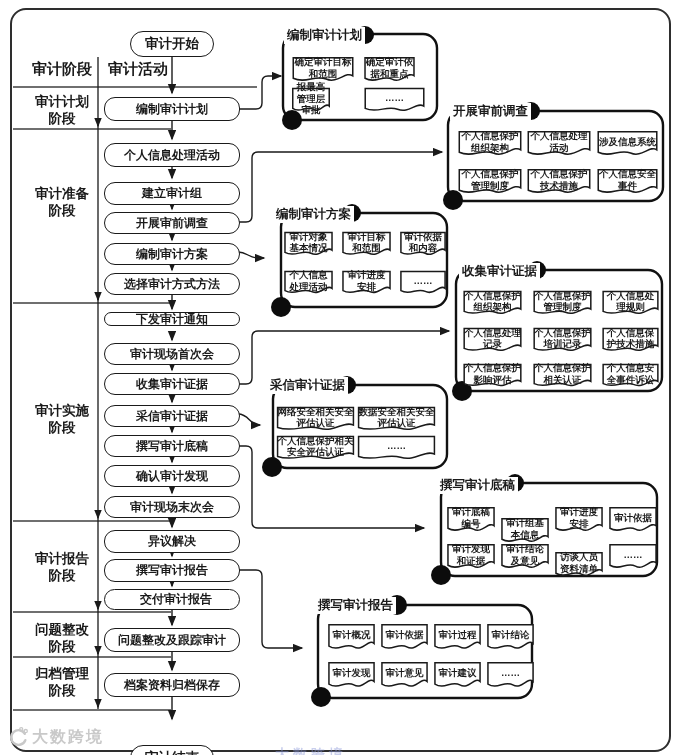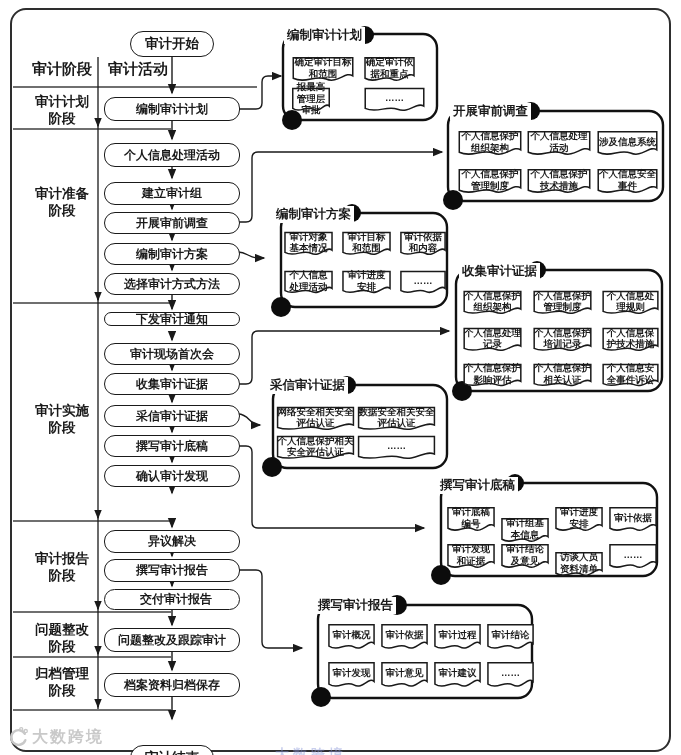--- a/index.html
+++ b/index.html
@@ -146,20 +146,21 @@
   <div class="box" style="top:182px;height:23px;">建立审计组</div>
   <div class="box" style="top:212px;height:22px;">开展审前调查</div>
   <div class="box" style="top:243px;height:22px;">编制审计方案</div>
   <div class="box" style="top:273px;height:22px;">选择审计方式方法</div>
   <div class="box" style="top:312px;height:14px;">下发审计通知</div>
   <div class="box" style="top:343px;height:22px;">审计现场首次会</div>
   <div class="box" style="top:373px;height:22px;">收集审计证据</div>
   <div class="box" style="top:405px;height:22px;">采信审计证据</div>
   <div class="box" style="top:435px;height:22px;">撰写审计底稿</div>
   <div class="box" style="top:465px;height:22px;">确认审计发现</div>
+  <div class="box" style="top:496px;height:22px;">审计现场末次会</div>
   <div class="box" style="top:530px;height:23px;">异议解决</div>
   <div class="box" style="top:559px;height:23px;">撰写审计报告</div>
   <div class="box" style="top:589px;height:21px;padding-left:8px;">交付审计报告</div>
   <div class="box" style="top:628px;height:24px;">问题整改及跟踪审计</div>
   <div class="box" style="top:673px;height:24px;">档案资料归档保存</div>
 
   <div class="gtitle" style="left:284px;top:27px;">编制审计计划</div>
   <div class="gtitle" style="left:450px;top:103px;">开展审前调查</div>
   <div class="gtitle" style="left:273px;top:206px;">编制审计方案</div>
   <div class="gtitle" style="left:459px;top:263px;">收集审计证据</div>

